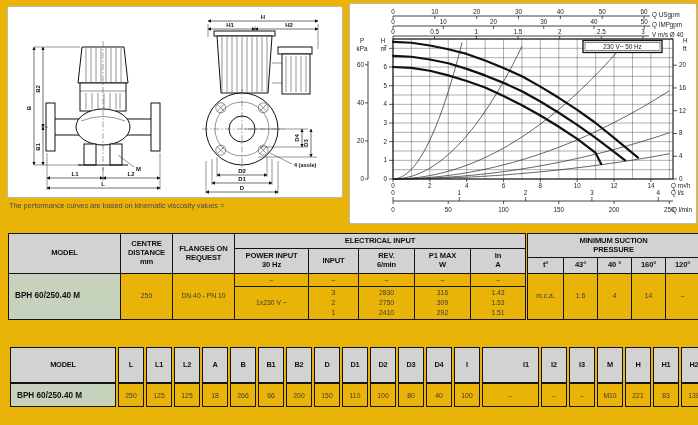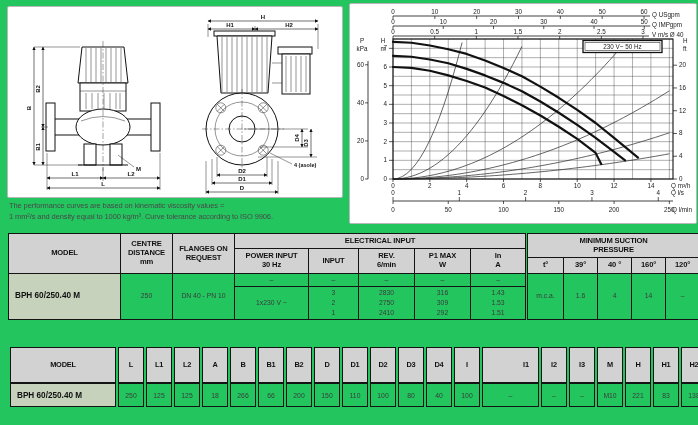--- a/index.html
+++ b/index.html
@@ -1,16 +1,16 @@
 <!DOCTYPE html>
 <html><head>
 <meta charset="utf-8">
 <style>
   html,body{margin:0;padding:0;background:#e8e8e8}
-  .page{position:relative;width:698px;height:425px;background:#22c55e;font-family:"Liberation Sans",sans-serif;overflow:hidden;margin:0 auto}
+  .page{position:relative;width:698px;height:425px;background:#eab308;font-family:"Liberation Sans",sans-serif;overflow:hidden;margin:0 auto}
   .box{position:absolute;border:1px solid #b8b8b8;border-radius:2px;background:#fff}
   #drawing-box{left:7px;top:6px;width:334px;height:190px}
   #chart-box{left:349px;top:3px;width:346px;height:219px}
   .caption{position:absolute;left:9px;top:201px;width:360px;font-size:7.5px;color:#4a4a4a;line-height:1.4;letter-spacing:-0.1px}
   
   #table1-wrap{position:absolute;left:8px;top:233px;width:682px}
   #table2-wrap{position:absolute;left:8px;top:347px;width:682px}
   table{width:100%;table-layout:fixed;border-collapse:collapse}
   #t1 th,#t1 td{border:1px solid #141414;padding:0 2px;text-align:center;vertical-align:middle;overflow:hidden}
   #t1 th{font-size:7.6px;font-weight:bold;color:#111;background:#d2d2d2;white-space:pre-line;line-height:1.18;letter-spacing:-0.15px}
@@ -347,21 +347,20 @@
         <text x="319.3157894736842" y="208" text-anchor="middle">250</text>
         <text x="322" y="208" font-size="6">Q l/min</text>
         <rect x="233" y="36.5" width="79" height="12" fill="#fff" stroke="#111" stroke-width="1.3"></rect>
         <rect x="235" y="38.5" width="75" height="8" fill="none" stroke="#111" stroke-width="0.5"></rect>
         <text x="272.5" y="45" text-anchor="middle" font-size="7.2">230 V~ 50 Hz</text>
       </svg>
   </div>
 
   <div class="caption">
     <div>The performance curves are based on kinematic viscosity values =</div>
-    <div>1 mm²/s and density equal to 1000 kg/m³. Curve tolerance according to ISO 9906.</div>
   </div>
 
   <div id="table1-wrap">
     <table id="t1">
       <colgroup>
         <col style="width:112px">
           <col style="width:52px">
           <col style="width:62px">
         <col style="width:74px">
           <col style="width:50px">
@@ -392,21 +391,21 @@
         <th rowspan="2">INPUT</th>
         <th rowspan="2">REV.
 6/min</th>
         <th rowspan="2">P1 MAX
 W</th>
         <th rowspan="2">In
 A</th>
       </tr>
       <tr class="deg">
         <th class="sep">t°</th>
-        <th>39°</th>
+        <th>43°</th>
         <th>40 °</th>
         <th>160°</th>
         <th>120°</th>
       </tr>
       <tr class="dash">
         <td rowspan="2" class="green">BPH 60/250.40 M</td>
         <td rowspan="2">250</td>
         <td rowspan="2">DN 40 - PN 10</td>
         <td>–</td>
         <td>–</td>

